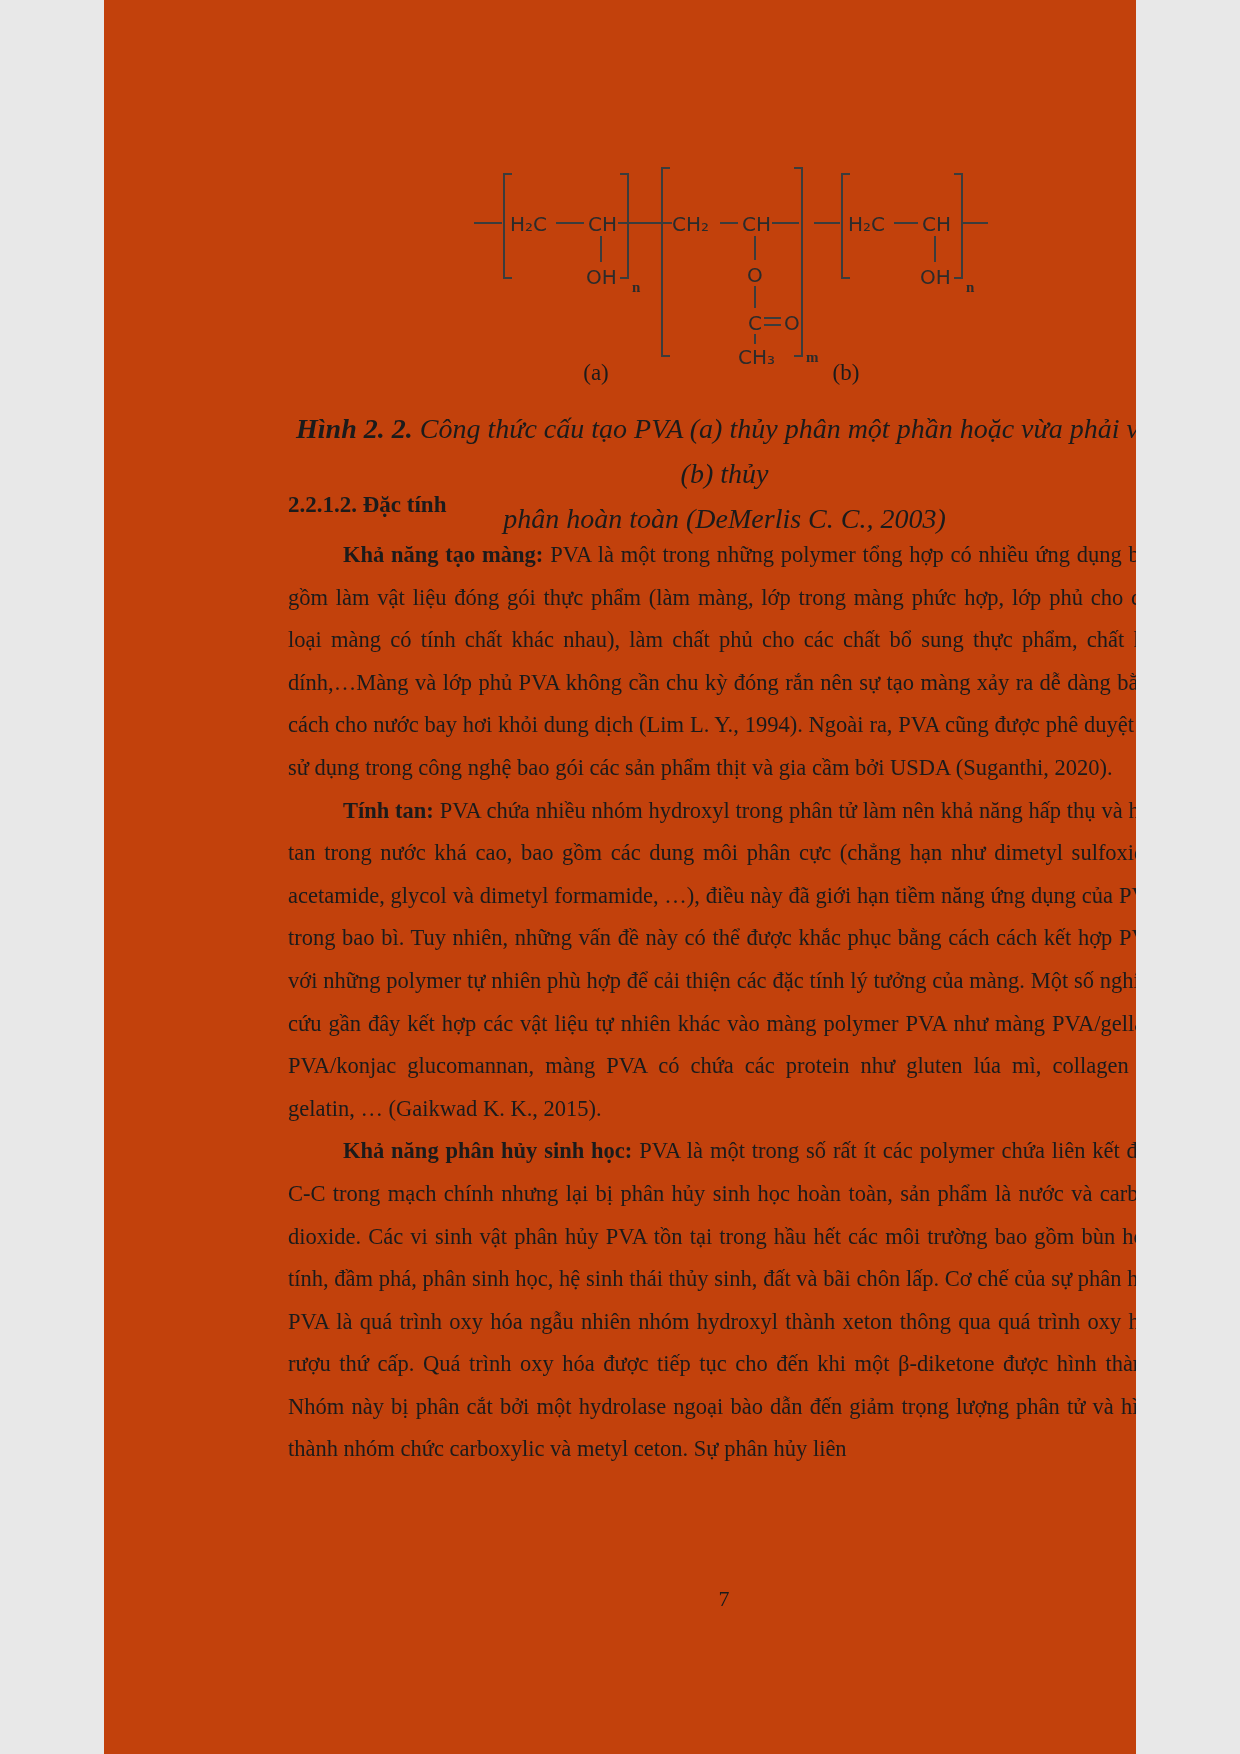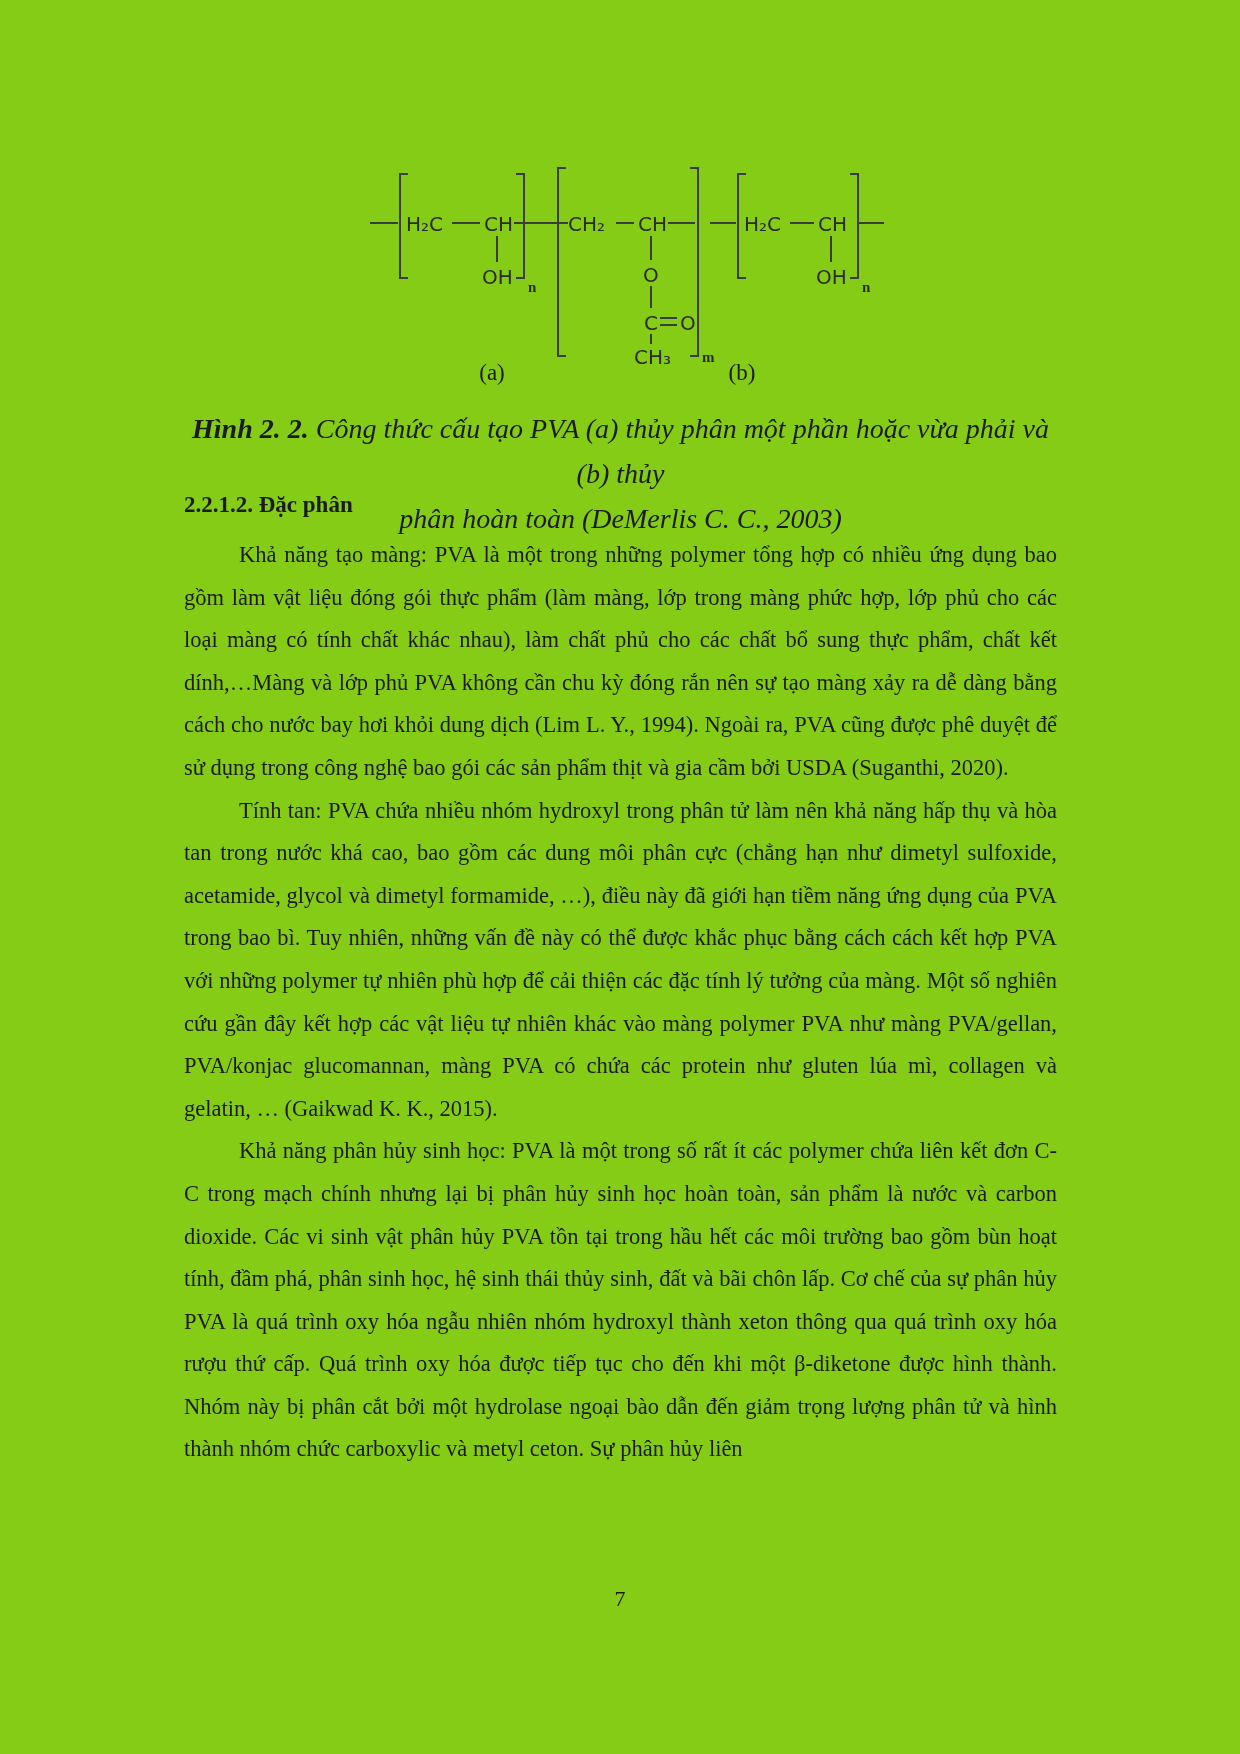--- a/index.html
+++ b/index.html
@@ -1,19 +1,19 @@
 <!DOCTYPE html>
 <html><head>
 <meta charset="utf-8">
 <style>
   html,body{margin:0;padding:0;background:#e8e8e8;}
   .page{
     position:relative;
-    width:1240px;height:1754px;
-    background:#84cc16;
+    width:1032px;height:1754px;
+    background:#c2410c;
     margin:0 auto;
     font-family:"Liberation Serif", serif;
     color:#1b1b1b;
     overflow:hidden;
   }
   
   .structure-svg{position:absolute;left:368px;top:156px;}
   .structure-svg text{font-family:"DejaVu Sans", sans-serif;font-size:20px;fill:#2b2b2b;}
   .structure-svg text.idx{font-family:"Liberation Serif", serif;font-size:15px;font-weight:bold;}
   .structure-svg line, .structure-svg path{stroke:#3c3c3c;stroke-width:2;fill:none;}
@@ -36,21 +36,21 @@
     font-size:23px;font-weight:bold;margin:0;
   }
   
   .body{
     position:absolute;left:184px;top:534px;width:873px;
   }
   .body p{
     font-size:22.5px;line-height:42.6px;
     text-align:justify;text-indent:55px;margin:0;
   }
-  .body b{font-weight:normal;}
+  .body b{font-weight:bold;}
   
   .page-num{
     position:absolute;left:0;top:1586px;width:1240px;
     text-align:center;font-size:22px;
   }
 </style>
 </head>
 <body>
 
 <div class="page">
@@ -96,21 +96,21 @@
     <path d="M482,18 H490 V122 H482"></path>
     <text x="494" y="136" class="idx">n</text>
     <line x1="490" y1="67" x2="516" y2="67"></line>
   </svg>
 
   <div class="fig-label a">(a)</div>
   <div class="fig-label b">(b)</div>
 
   <p class="caption"><b>Hình 2. 2.</b><span> Công thức cấu tạo PVA (a) thủy phân một phần hoặc vừa phải và (b) thủy</span><br><span>phân hoàn toàn (DeMerlis C. C., 2003)</span></p>
 
-  <h3 class="heading">2.2.1.2. Đặc phân</h3>
+  <h3 class="heading">2.2.1.2. Đặc tính</h3>
 
   <div class="body">
     <p><b>Khả năng tạo màng:</b><span> PVA là một trong những polymer tổng hợp có nhiều ứng dụng bao gồm làm vật liệu đóng gói thực phẩm (làm màng, lớp trong màng phức hợp, lớp phủ cho các loại màng có tính chất khác nhau), làm chất phủ cho các chất bổ sung thực phẩm, chất kết dính,…Màng và lớp phủ PVA không cần chu kỳ đóng rắn nên sự tạo màng xảy ra dễ dàng bằng cách cho nước bay hơi khỏi dung dịch (Lim L. Y., 1994). Ngoài ra, PVA cũng được phê duyệt để sử dụng trong công nghệ bao gói các sản phẩm thịt và gia cầm bởi USDA (Suganthi, 2020).</span></p>
     <p><b>Tính tan:</b><span> PVA chứa nhiều nhóm hydroxyl trong phân tử làm nên khả năng hấp thụ và hòa tan trong nước khá cao, bao gồm các dung môi phân cực (chẳng hạn như dimetyl sulfoxide, acetamide, glycol và dimetyl formamide, …), điều này đã giới hạn tiềm năng ứng dụng của PVA trong bao bì. Tuy nhiên, những vấn đề này có thể được khắc phục bằng cách cách kết hợp PVA với những polymer tự nhiên phù hợp để cải thiện các đặc tính lý tưởng của màng. Một số nghiên cứu gần đây kết hợp các vật liệu tự nhiên khác vào màng polymer PVA như màng PVA/gellan, PVA/konjac glucomannan, màng PVA có chứa các protein như gluten lúa mì, collagen và gelatin, … (Gaikwad K. K., 2015).</span></p>
     <p><b>Khả năng phân hủy sinh học:</b><span> PVA là một trong số rất ít các polymer chứa liên kết đơn C-C trong mạch chính nhưng lại bị phân hủy sinh học hoàn toàn, sản phẩm là nước và carbon dioxide. Các vi sinh vật phân hủy PVA tồn tại trong hầu hết các môi trường bao gồm bùn hoạt tính, đầm phá, phân sinh học, hệ sinh thái thủy sinh, đất và bãi chôn lấp. Cơ chế của sự phân hủy PVA là quá trình oxy hóa ngẫu nhiên nhóm hydroxyl thành xeton thông qua quá trình oxy hóa rượu thứ cấp. Quá trình oxy hóa được tiếp tục cho đến khi một β-diketone được hình thành. Nhóm này bị phân cắt bởi một hydrolase ngoại bào dẫn đến giảm trọng lượng phân tử và hình thành nhóm chức carboxylic và metyl ceton. Sự phân hủy liên</span></p>
   </div>
 
   <div class="page-num">7</div>
 
 </div>

